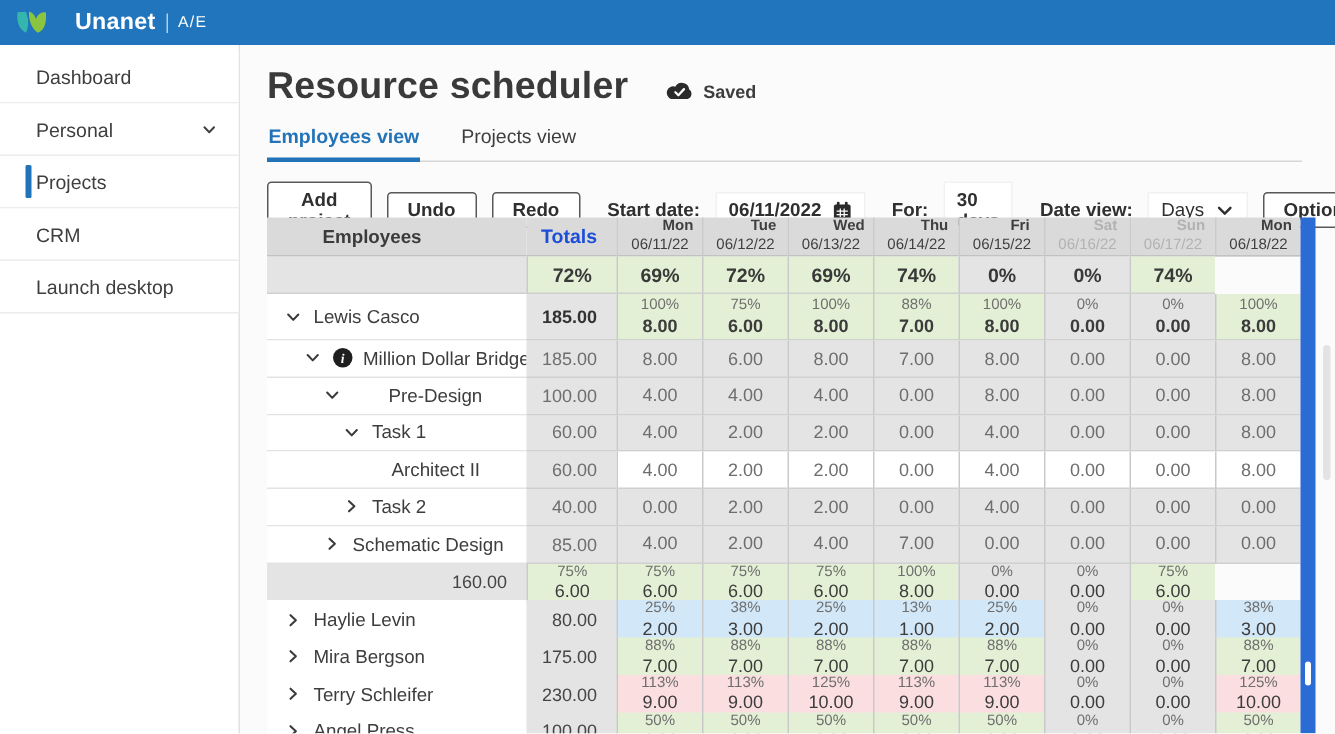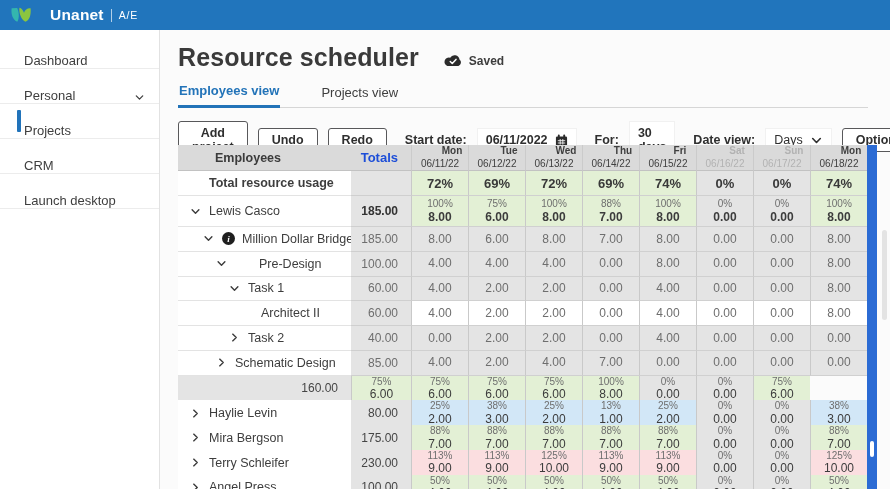--- a/index.html
+++ b/index.html
@@ -10,35 +10,35 @@
   .topbar { position: absolute; top: 0; left: 0; right: 0; height: 30px; background: #2175BC;
             display: flex; align-items: center; padding-left: 10px; z-index: 5; }
   .logo-mark { display: flex; align-items: center; }
   .brand { color: #fff; font-size: 15.5px; font-weight: 700; margin-left: 18px; letter-spacing: .2px; }
   .brand-divider { width: 1px; height: 13px; background: rgba(255,255,255,.65); margin: 0 7px; }
   .brand-suffix { color: #fff; font-size: 10.5px; letter-spacing: .8px; font-weight: 400; }
 
   
   .sidebar { position: absolute; top: 30px; left: 0; width: 160px; bottom: 0; background: #fff;
              border-right: 1px solid #e2e2e2; padding-top: 4px; z-index: 4; }
-  .side-item { position: relative; height: 35px; display: flex; align-items: flex-end;
+  .side-item { position: relative; height: 35px; display: flex; align-items: center;
                padding: 0 14px 0 24px; border-bottom: 1px solid #ececec; font-size: 13px;
                color: #3e3e3e; cursor: pointer; background: #fff; }
   .side-item .active-bar { position: absolute; left: 17px; top: 6px; bottom: 6px; width: 4px;
                background: #2173BA; border-radius: 1px; }
   .side-chev { margin-left: auto; width: 11px; height: 11px; }
 
   
   .main { position: absolute; top: 30px; left: 160px; right: 0; bottom: 0; background: #fbfbfb; overflow: hidden; }
   .title-row { display: flex; align-items: center; margin: 13px 0 0 18px; }
   .page-title { font-size: 25px; font-weight: 600; color: #3a3a3a; letter-spacing: .1px; }
   .saved { display: flex; align-items: center; gap: 6px; margin-left: 24px; margin-top: 6px;
            font-size: 12px; font-weight: 600; color: #3d3d3d; }
 
-  .tabs { display: flex; gap: 40px; margin: 11px 22px 0 18px; border-bottom: 1px solid #d6d6d6; align-items: flex-end; }
+  .tabs { display: flex; gap: 26px; margin: 11px 22px 0 18px; border-bottom: 1px solid #d6d6d6; }
   .tab { font-size: 13px; color: #3e3e3e; padding: 0 1px 7px 1px; cursor: pointer; }
   .tab.active { color: #2273B8; font-weight: 700; border-bottom: 3px solid #2273B8; margin-bottom: -1px; }
 
   .toolbar { display: flex; align-items: center; margin: 13px 13px 0 18px; gap: 10px; }
   .btn { border: 1px solid #58585a; border-radius: 3px; background: #fff; padding: 4px 13px;
          font-weight: 700; font-size: 12.5px; color: #2f2f2f; cursor: pointer; display: flex;
          align-items: center; gap: 8px; font-family: inherit; }
   .tb-label { font-size: 12.5px; font-weight: 700; color: #2f2f2f; margin-left: 8px; white-space: nowrap; }
   .field { background: #fff; border: 1px solid #f1f1f1; padding: 4px 8px; font-size: 12.5px;
            display: flex; align-items: center; gap: 7px; color: #2f2f2f; }
@@ -216,24 +216,20 @@
         <div class="th th-date wkend">
           <span class="day">Sun</span>
           <span class="date">06/17/22</span>
         </div>
         <div class="th th-date">
           <span class="day">Mon</span>
           <span class="date">06/18/22</span>
         </div>
       </div>
       <div class="trow r-usage">
-        <div class="name-cell bold-name" style="padding-left: 12px;">
-          <span class="chev-spacer"></span>
-          <span>Total resource usage</span>
-        </div>
         <div class="tot"></div>
         <div class="dc bg-green">
           <span class="usagepct">72%</span>
         </div>
         <div class="dc bg-green">
           <span class="usagepct">69%</span>
         </div>
         <div class="dc bg-green">
           <span class="usagepct">72%</span>
         </div>

